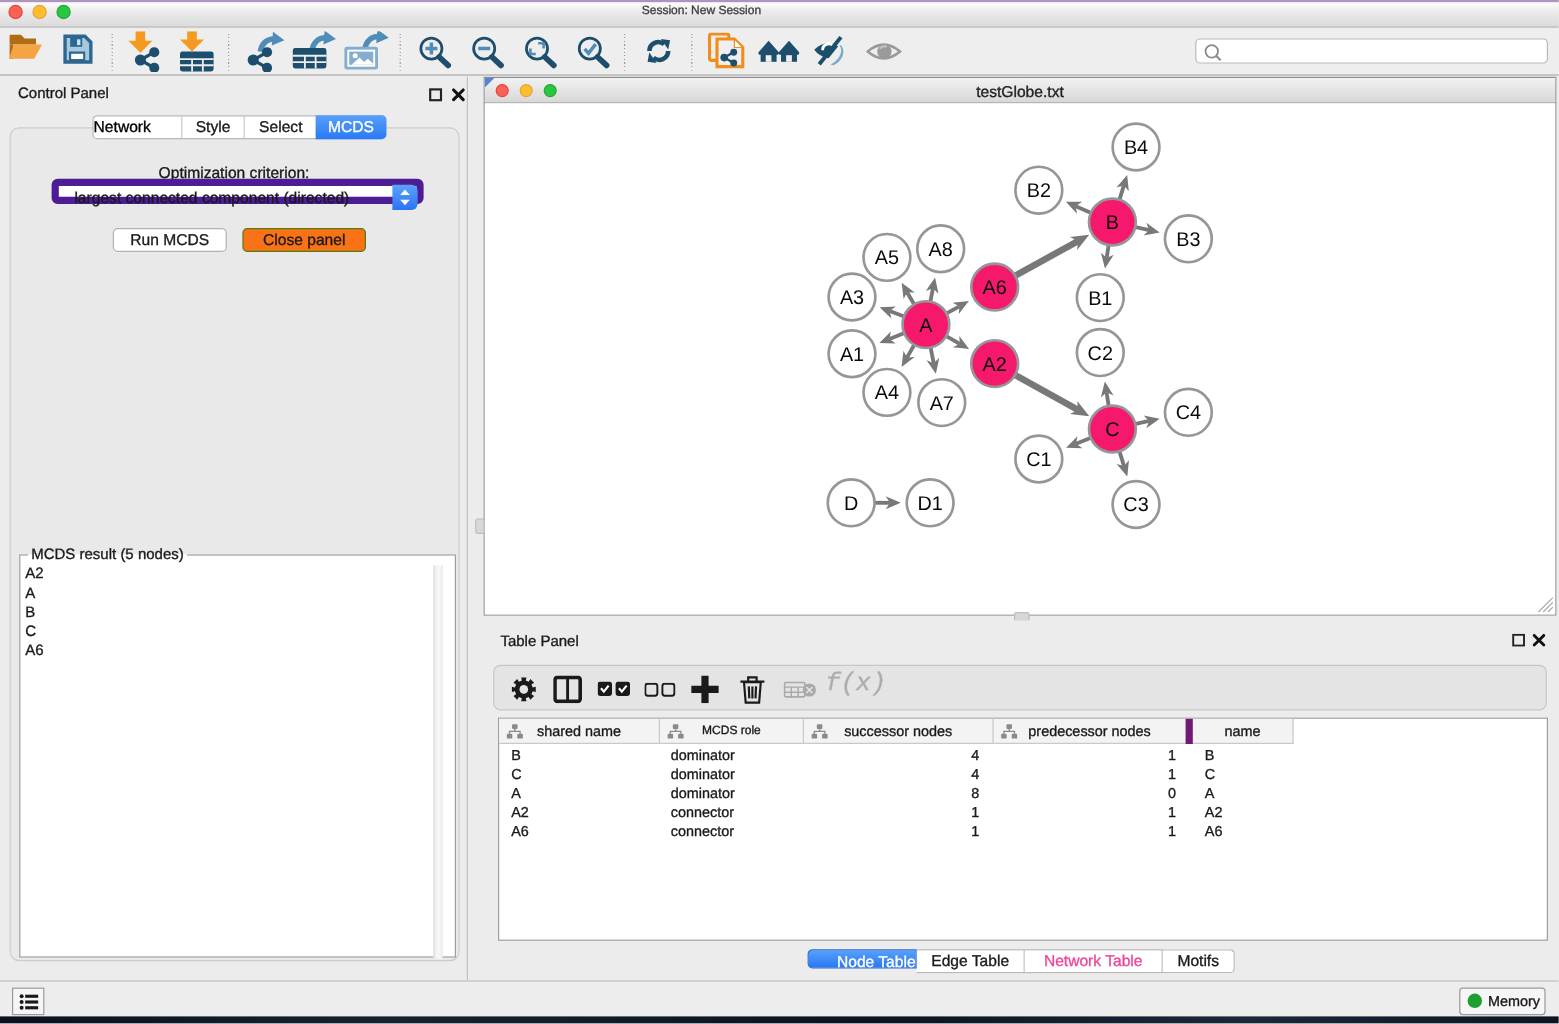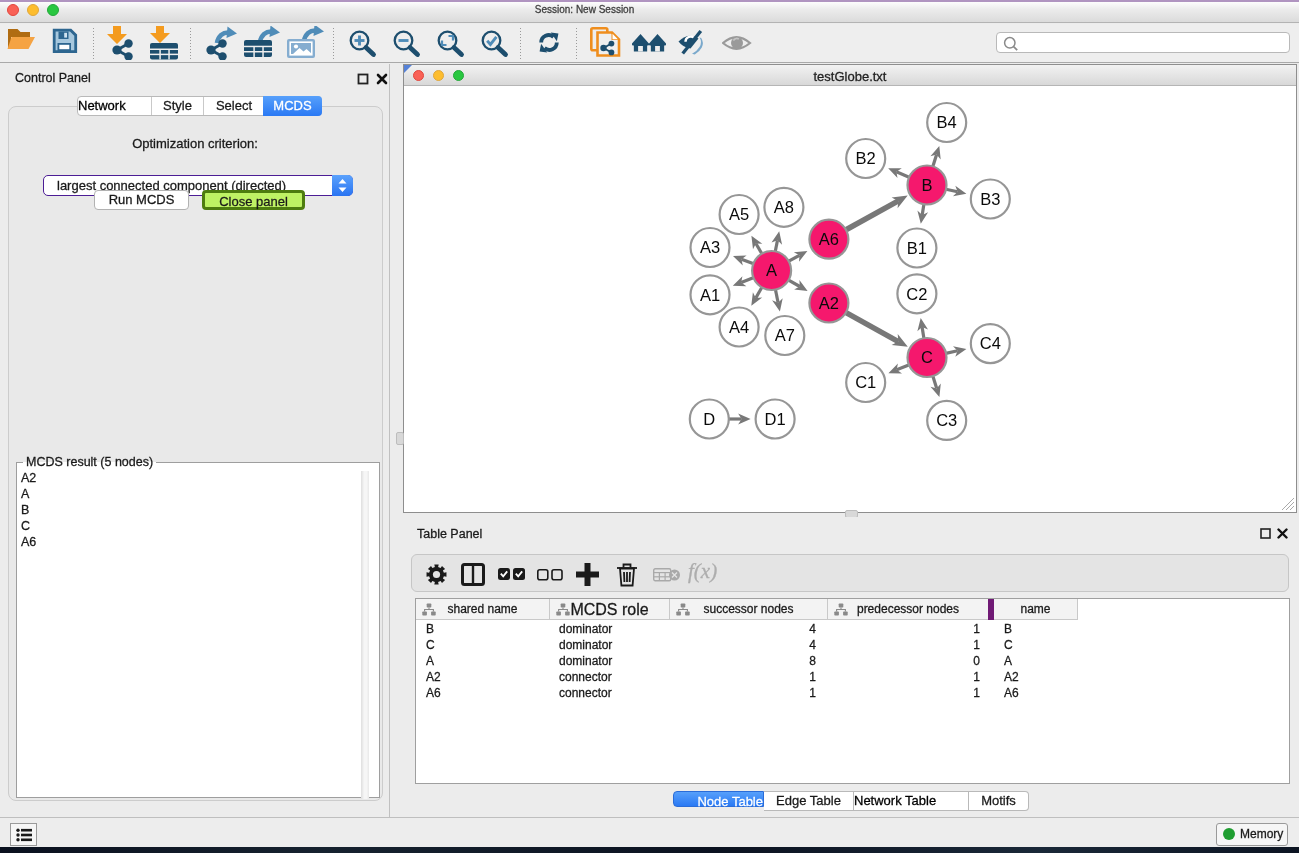--- a/index.html
+++ b/index.html
@@ -168,30 +168,30 @@
   <div class="abs" style="left:8px;top:42px;width:375px;height:695px;background:#e9e9e9;border:1px solid #cccccc;border-radius:8px"></div>
 
   <div class="abs" style="left:77px;top:32px;width:245px;height:20px;border-radius:4px;background:#fff;border:1px solid #b9b9b9;font-size:13px">
     <div class="abs" style="left:0;top:0;width:74px;height:18px;line-height:18px;text-align:left;border-right:1px solid #c9c9c9;color:#000000">Network</div>
     <div class="abs" style="left:74px;top:0;width:52px;height:18px;line-height:18px;text-align:center;border-right:1px solid #c9c9c9;color:#1a1a1a">Style</div>
     <div class="abs" style="left:126px;top:0;width:60px;height:32px;line-height:18px;text-align:center;color:#1a1a1a">Select</div>
     <div class="abs" style="left:185px;top:-1px;width:59px;height:20px;line-height:20px;text-align:center;background:linear-gradient(#57a0fb,#2a79f4);color:#fff;border-radius:0 4px 4px 0">MCDS</div>
   </div>
 
   <div class="abs" style="left:0;top:72px;width:390px;text-align:center;font-size:13px;color:#1a1a1a">Optimization criterion:</div>
-  <div class="abs" style="left:43px;top:111px;width:310px;height:21px;background:#fff;border:1px solid #4c1d95;border-radius:5px">
+  <div class="abs" style="left:43px;top:85px;width:310px;height:21px;background:#fff;border:6px solid #4c1d95;border-radius:5px">
     <div class="abs" style="left:13px;top:2px;font-size:13px;color:#1a1a1a">largest connected component (directed)</div>
     <div class="abs" style="right:-1px;top:-1px;width:21px;height:21px;background:linear-gradient(#5ba2fc,#2a74f2);border-radius:0 5px 5px 0">
       <svg width="21" height="21" viewBox="0 0 21 21">
           <path d="M6.5 8.5 L10.5 4 L14.5 8.5 z M6.5 12.5 L10.5 17 L14.5 12.5 z" fill="#fff"></path>
         </svg>
     </div>
   </div>
   <div class="abs" style="left:94px;top:126px;width:95px;height:20px;background:#fff;border:1px solid #b2b2b2;border-radius:4px;text-align:center;line-height:18px;font-size:13px;color:#1a1a1a">Run MCDS</div>
-  <div class="abs" style="left:202px;top:126px;width:103px;height:20px;background:#bef264;border:3px solid #4d7c0f;border-radius:4px;text-align:center;line-height:18px;font-size:13px;color:#1a1a1a">Close panel</div>
+  <div class="abs" style="left:202px;top:126px;width:103px;height:20px;background:#f97316;border:1px solid #4d7c0f;border-radius:4px;text-align:center;line-height:18px;font-size:13px;color:#1a1a1a">Close panel</div>
 
   <fieldset class="abs" style="left:16px;top:391px;width:364px;height:343px;border:1px solid #9e9e9e;background:#fff;padding:0">
     <legend style="margin-left:6px;padding:0 3px;font-size:12.5px;color:#1a1a1a">MCDS result (5 nodes)</legend>
     <div style="font-size:12.5px;color:#1a1a1a;padding:1px 0 0 4px;line-height:16px">A2<br>A<br>B<br>C<br>A6</div>
     <div class="abs" style="right:10px;top:2px;width:8px;height:328px;background:linear-gradient(90deg,#dedede,#f6f6f6 40%,#f6f6f6 70%,#e8e8e8)"></div>
   </fieldset>
 </div>
 
 <div class="abs" style="left:403px;top:64px;width:894px;height:449px;border:1px solid #8e8e8e;background:#fff">
   <div class="abs" style="left:0;top:0;width:892px;height:21px;background:linear-gradient(#f2f2f2,#d8d8d8);border-bottom:1px solid #b5b5b5">
@@ -350,36 +350,36 @@
         <rect x="0.7" y="0.7" width="17" height="12" rx="1.5" fill="none" stroke="#a9a9a9" stroke-width="1.4"></rect>
         <g stroke="#a9a9a9" stroke-width="1.2">
           <line x1="0.7" y1="4.6" x2="17.7" y2="4.6"></line>
           <line x1="0.7" y1="8.8" x2="17.7" y2="8.8"></line>
           <line x1="6.4" y1="4.6" x2="6.4" y2="13"></line>
           <line x1="12.1" y1="4.6" x2="12.1" y2="13"></line>
         </g>
         <circle cx="21.5" cy="7" r="5.5" fill="#a9a9a9"></circle>
         <path d="M19 4.5 l5 5 m0 -5 l-5 5" stroke="#e4e4e4" stroke-width="1.4"></path>
       </svg>
-    <div class="abs" style="left:276px;top:4px;font-family:Liberation Serif, serif;font-style:italic;font-size:21px;color:#adadad">f(x)</div>
+    <div class="abs" style="left:276px;top:4px;font-family:Liberation Mono, monospace;font-style:italic;font-size:21px;color:#adadad">f(x)</div>
   </div>
 
   <div class="abs" style="left:24px;top:81px;width:875px;height:186px;background:#fff;border:1px solid #9f9f9f">
 
 <div class="abs" style="left:0;top:0;width:662px;height:21px;background:#f3f3f3;border-bottom:1px solid #c9c9c9">
 <div class="abs" style="left:0px;top:0;width:134px;height:21px;border-right:1px solid #c9c9c9;text-align:center;line-height:21px;font-size:12px;color:#1a1a1a">shared name</div>
 <svg class="abs" style="left:6px;top:4px" width="14" height="13" viewBox="0 0 14 13">
           <g fill="#8a8a8a">
             <rect x="4.7" y="0.5" width="4.6" height="4" rx="0.8"></rect>
             <rect x="0.3" y="8.5" width="4.6" height="4" rx="0.8"></rect>
             <rect x="9.1" y="8.5" width="4.6" height="4" rx="0.8"></rect>
           </g>
           <path d="M7 4.5 v2 M2.6 8.5 v-2 h8.8 v2" stroke="#8a8a8a" stroke-width="1.1" fill="none"></path>
         </svg>
-<div class="abs" style="left:134px;top:0;width:120px;height:21px;border-right:1px solid #c9c9c9;text-align:center;line-height:21px;font-size:16px;color:#1a1a1a">MCDS role</div>
+<div class="abs" style="left:134px;top:0;width:120px;height:21px;border-right:1px solid #c9c9c9;text-align:center;line-height:21px;font-size:10px;color:#1a1a1a">MCDS role</div>
 <svg class="abs" style="left:140px;top:4px" width="14" height="13" viewBox="0 0 14 13">
           <g fill="#8a8a8a">
             <rect x="4.7" y="0.5" width="4.6" height="4" rx="0.8"></rect>
             <rect x="0.3" y="8.5" width="4.6" height="4" rx="0.8"></rect>
             <rect x="9.1" y="8.5" width="4.6" height="4" rx="0.8"></rect>
           </g>
           <path d="M7 4.5 v2 M2.6 8.5 v-2 h8.8 v2" stroke="#8a8a8a" stroke-width="1.1" fill="none"></path>
         </svg>
 <div class="abs" style="left:254px;top:0;width:158px;height:21px;border-right:1px solid #c9c9c9;text-align:center;line-height:21px;font-size:12px;color:#1a1a1a">successor nodes</div>
 <svg class="abs" style="left:260px;top:4px" width="14" height="13" viewBox="0 0 14 13">
@@ -434,21 +434,21 @@
       <div class="abs" style="left:143px">connector</div>
       <div class="abs" style="left:254px;width:146px;text-align:right">1</div>
       <div class="abs" style="left:412px;width:152px;text-align:right">1</div>
       <div class="abs" style="left:588px">A6</div>
     </div>
 </div>
 
   <div class="abs" style="left:282px;top:274px;height:20px;font-size:13px">
     <div class="abs" style="left:0;top:0;width:91px;height:16px;background:linear-gradient(#57a0fb,#2a79f4);color:#fff;text-align:right;line-height:20px;border-radius:4px 0 0 4px;border:1px solid #2a6cd8">Node Table</div>
     <div class="abs" style="left:91px;top:0;width:90px;height:20px;background:#fff;border:1px solid #b9b9b9;border-left:none;text-align:center;line-height:18px;color:#1a1a1a">Edge Table</div>
-    <div class="abs" style="left:181px;top:0;width:115px;height:20px;background:#fff;border:1px solid #b9b9b9;border-left:none;line-height:18px;color:#000000">Network Table</div>
+    <div class="abs" style="left:181px;top:0;width:115px;height:20px;background:#fff;border:1px solid #b9b9b9;border-left:none;text-align:center;line-height:18px;color:#ec4899">Network Table</div>
     <div class="abs" style="left:296px;top:0;width:60px;height:20px;background:#fff;border:1px solid #b9b9b9;border-left:none;border-radius:0 4px 4px 0;text-align:center;line-height:18px;color:#1a1a1a">Motifs</div>
   </div>
 </div>
 
 <div class="abs" style="left:0;top:817px;width:1299px;height:30px;background:#ededed;border-top:1px solid #bfbfbf">
   <div class="abs" style="left:10px;top:5px;width:27px;height:23px;background:#f6f6f6;border:1px solid #9a9a9a">
     <svg class="abs" style="left:5px;top:4px" width="16" height="14" viewBox="0 0 16 14">
         <g fill="#1a1a1a">
           <circle cx="2" cy="2.2" r="1.7"></circle>
           <circle cx="2" cy="7" r="1.7"></circle>

